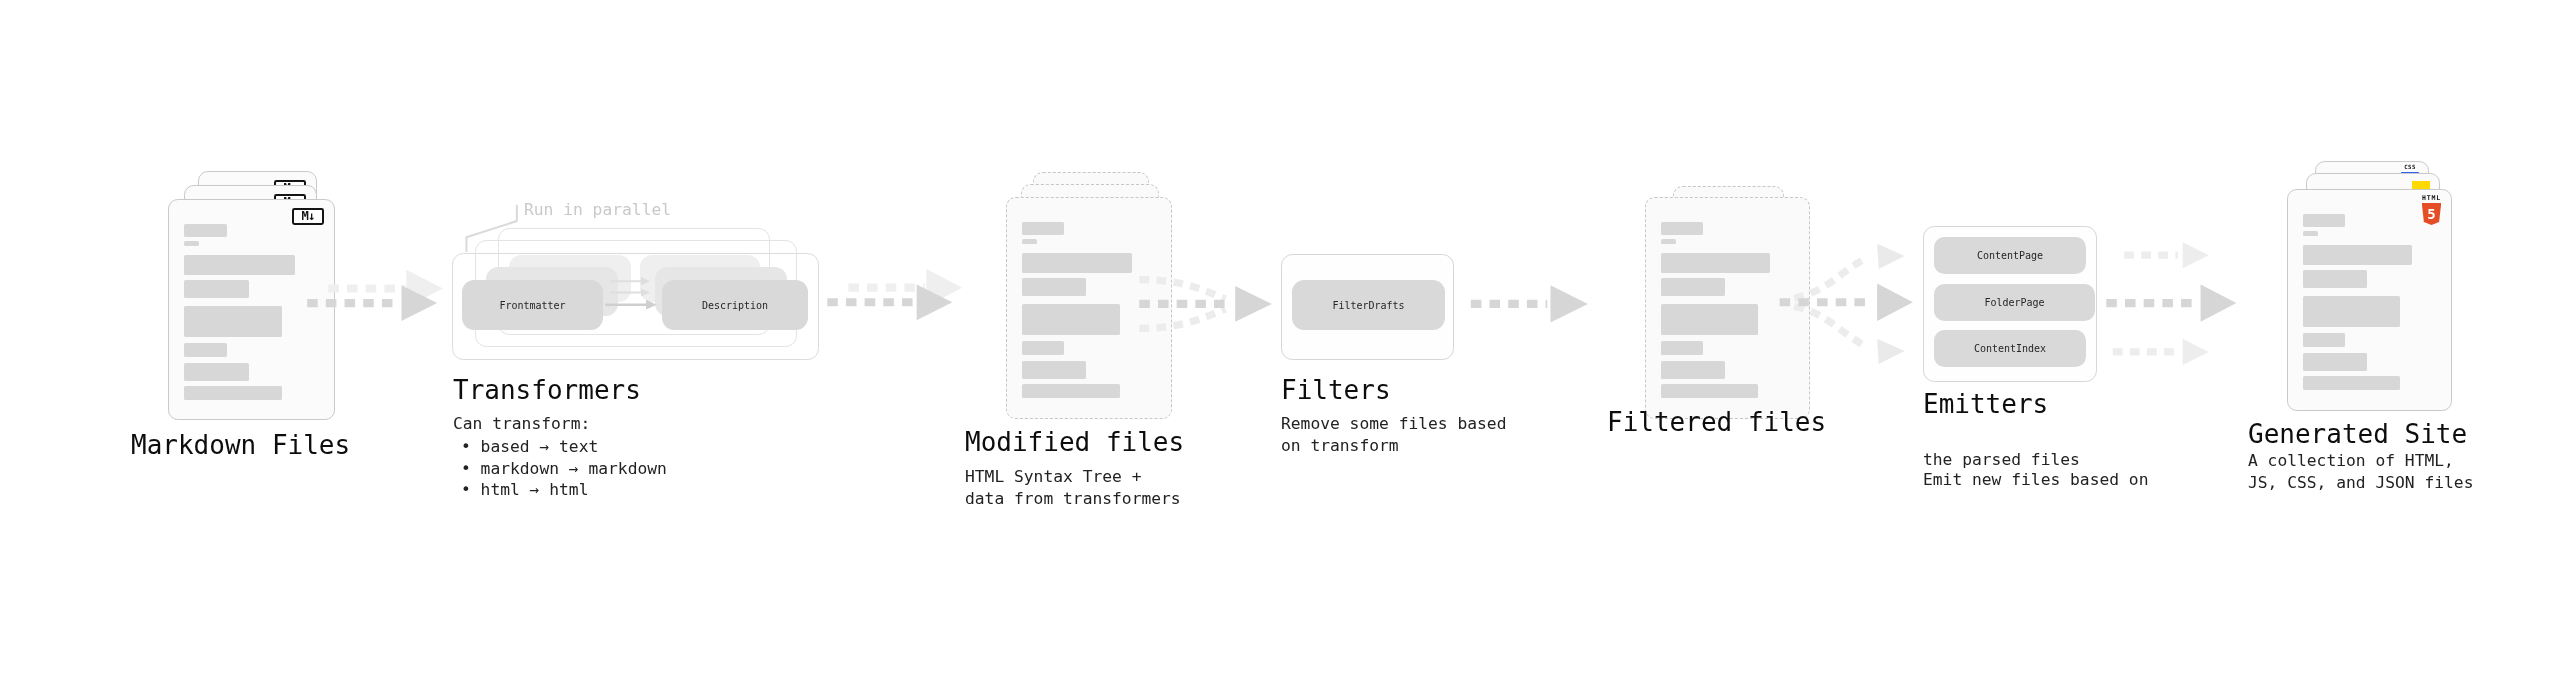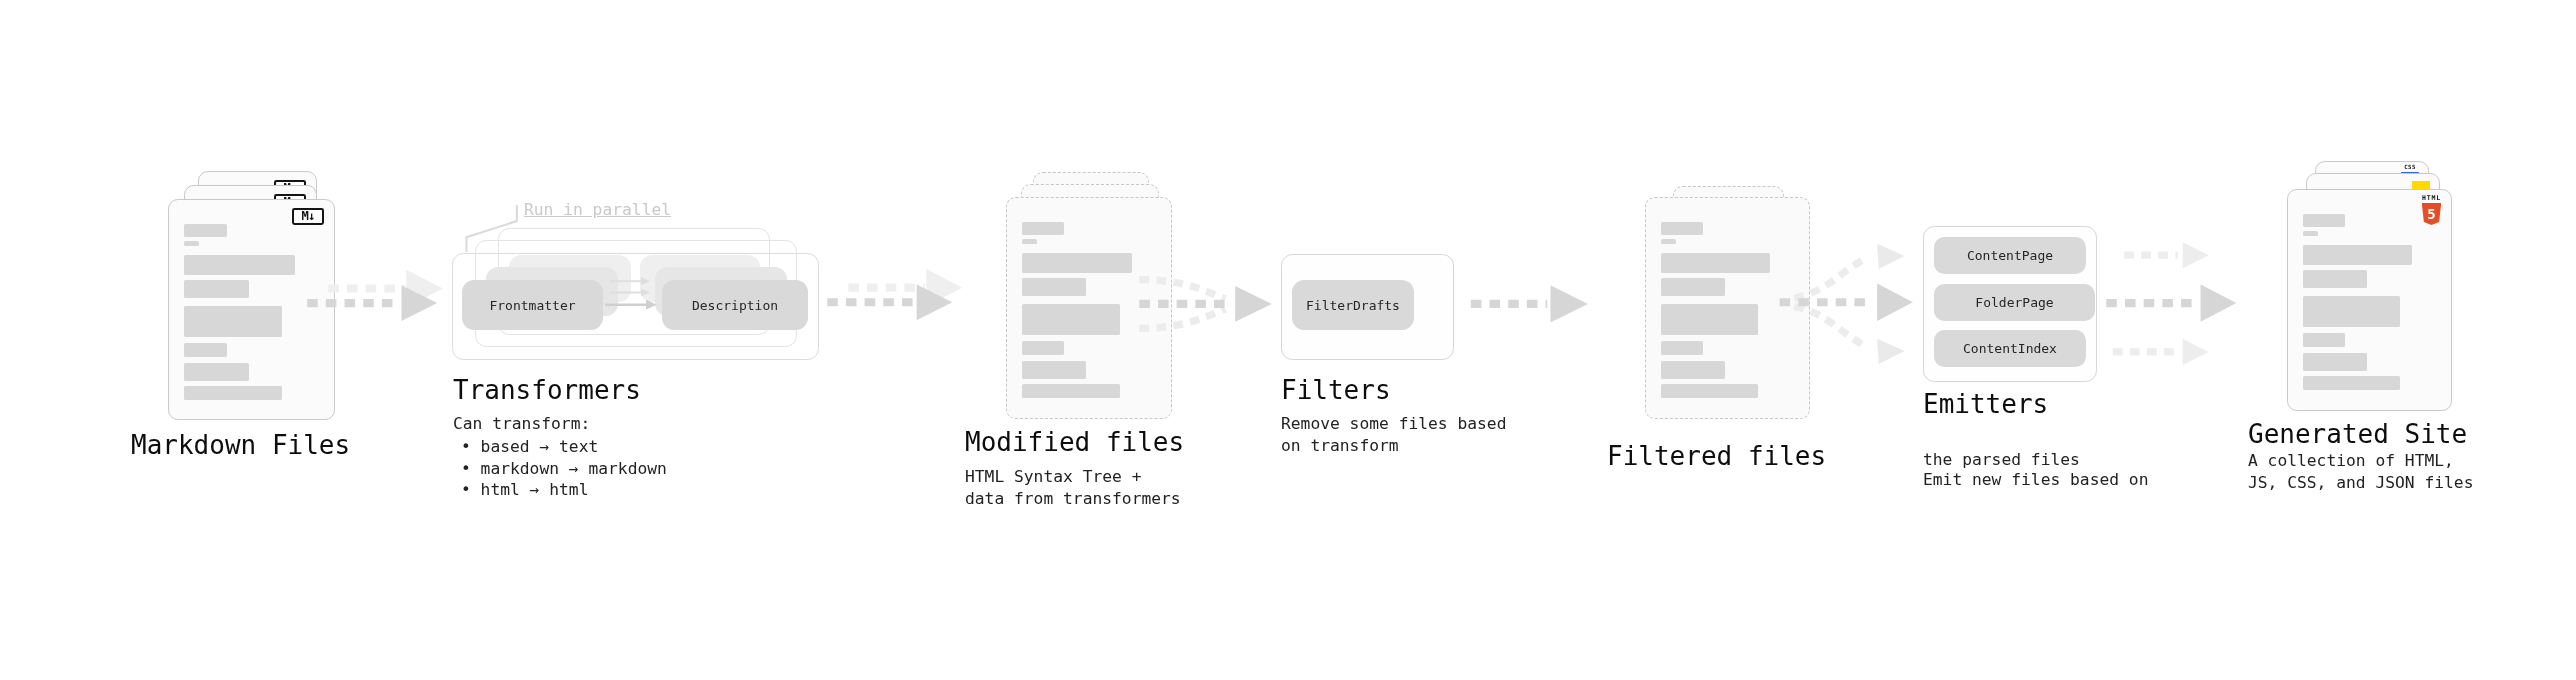--- a/index.html
+++ b/index.html
@@ -39,21 +39,21 @@
     color:#fff; font-weight:bold; font-size:14px; line-height:1;
   }
 
   
   .outline-box { position:absolute; border:1.2px solid #d6d6d6; border-radius:11.4px; box-sizing:border-box; background:transparent; }
   .outline-box.ghosty { border-color:#e3e3e3; }
   .outline-box.white-bg { background:#fefefe; }
   .pill {
     position:absolute; background:#d9d9d9; border-radius:12.2px;
     display:flex; align-items:center; justify-content:center;
-    font-size:13px; color:#262626; white-space:nowrap;
+    font-size:10px; color:#262626; white-space:nowrap;
   }
   .pill.g1 { background:#e6e6e6; }
   .pill.g2 { background:#efefef; }
 
   
   .sec-title { position:absolute; font-size:26px; line-height:31px; font-weight:500; color:#0d0d0d; white-space:nowrap; }
   .caption { position:absolute; font-size:16.3px; line-height:22px; color:#222; white-space:pre; }
   .annotation { position:absolute; font-size:16.3px; line-height:22px; color:#c9c9c9; white-space:nowrap; }
 
   svg.arrow-layer { position:absolute; left:0; top:0; z-index:10; pointer-events:none; }
@@ -77,21 +77,21 @@
         <div class="doc-line" style="width: 80%; height: 19.5px; margin-bottom: 4.9px;"></div>
         <div class="doc-line" style="width: 47%; height: 18px; margin-bottom: 8.1px;"></div>
         <div class="doc-line" style="width: 71%; height: 31px; margin-bottom: 5.7px;"></div>
         <div class="doc-line" style="width: 31%; height: 14.6px; margin-bottom: 5.7px;"></div>
         <div class="doc-line" style="width: 47%; height: 18px; margin-bottom: 4.9px;"></div>
         <div class="doc-line" style="width: 71%; height: 14px; margin-bottom: 0px;"></div>
       </div>
   </div>
   <div class="sec-title" style="left:131px; top:430px;">Markdown Files</div>
 
-  <div class="annotation" style="left:524px; top:199px;text-decoration:underline;">Run in parallel</div>
+  <div class="annotation" style="left:524px; top:199px;">Run in parallel</div>
 
   <div class="outline-box ghosty" style="left:498px; top:228px; width:272px; height:107px;"></div>
   <div class="outline-box ghosty" style="left:475px; top:240px; width:322px; height:107px;"></div>
   <div class="outline-box" style="left:452px; top:253px; width:367px; height:107px; border-color:#dcdcdc;"></div>
 
   <div class="pill g2" style="left:509px; top:255px; width:122px; height:47px;"></div>
   <div class="pill g2" style="left:640px; top:255px; width:120px; height:47px;"></div>
   <div class="pill g1" style="left:486px; top:267px; width:132px; height:49px;"></div>
   <div class="pill g1" style="left:655px; top:267px; width:132px; height:49px;"></div>
   <div class="pill" style="left:662px; top:280px; width:146px; height:50px;">Description</div>
@@ -115,39 +115,39 @@
         <div class="doc-line" style="width: 31%; height: 14.6px; margin-bottom: 5.7px;"></div>
         <div class="doc-line" style="width: 47%; height: 18px; margin-bottom: 4.9px;"></div>
         <div class="doc-line" style="width: 71%; height: 14px; margin-bottom: 0px;"></div>
       </div>
   </div>
   <div class="sec-title" style="left:965px; top:427px;">Modified files</div>
   <div class="caption" style="left:965px; top:466px;">HTML Syntax Tree +</div>
   <div class="caption" style="left:965px; top:488px;">data from transformers</div>
 
   <div class="outline-box white-bg" style="left:1281px; top:254px; width:173px; height:106px;"></div>
-  <div class="pill" style="left:1292px; top:280px; width:122px; height:50px;">FilterDrafts</div>
+  <div class="pill" style="left:1292px; top:280px; width:153px; height:50px;">FilterDrafts</div>
   <div class="sec-title" style="left:1281px; top:375px;">Filters</div>
   <div class="caption" style="left:1281px; top:413px;">Remove some files based</div>
   <div class="caption" style="left:1281px; top:435px;">on transform</div>
 
   <div class="file-card dashed" style="left:1633px; top:186px; width:111px; height:222px;"></div>
   <div class="file-card dashed" style="left:1605px; top:197px; width:165px; height:222px;">
     <div class="doc-lines">
         <div class="doc-line" style="width: 31%; height: 13px; margin-bottom: 3.3px;"></div>
         <div class="doc-line" style="width: 11%; height: 5.7px; margin-bottom: 9px;"></div>
         <div class="doc-line" style="width: 80%; height: 19.5px; margin-bottom: 4.9px;"></div>
         <div class="doc-line" style="width: 47%; height: 18px; margin-bottom: 8.1px;"></div>
         <div class="doc-line" style="width: 71%; height: 31px; margin-bottom: 5.7px;"></div>
         <div class="doc-line" style="width: 31%; height: 14.6px; margin-bottom: 5.7px;"></div>
         <div class="doc-line" style="width: 47%; height: 18px; margin-bottom: 4.9px;"></div>
         <div class="doc-line" style="width: 71%; height: 14px; margin-bottom: 0px;"></div>
       </div>
   </div>
-  <div class="sec-title" style="left:1607px; top:441px;">Filtered files</div>
+  <div class="sec-title" style="left:1607px; top:407px;">Filtered files</div>
 
   <div class="outline-box white-bg" style="left:1923px; top:226px; width:174px; height:156px;"></div>
   <div class="pill" style="left:1934px; top:237px; width:152px; height:37px; border-radius:10.6px;">ContentPage</div>
   <div class="pill" style="left:1934px; top:284px; width:161px; height:37px; border-radius:10.6px;">FolderPage</div>
   <div class="pill" style="left:1934px; top:330px; width:152px; height:37px; border-radius:10.6px;">ContentIndex</div>
   <div class="sec-title" style="left:1923px; top:389px;">Emitters</div>
   <div class="caption" style="left:1923px; top:427px;margin-top:42px;">Emit new files based on</div>
   <div class="caption" style="left:1923px; top:449px;">the parsed files</div>
 
   <div class="file-card" style="left:2275px; top:161px; width:114px; height:222px;">

